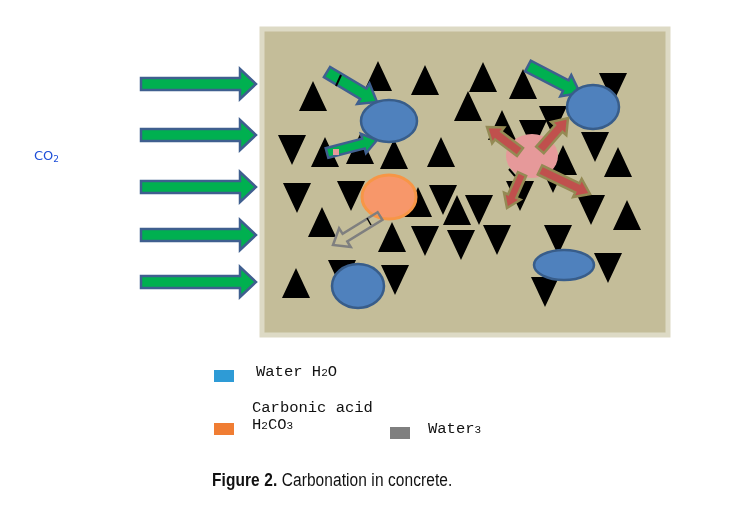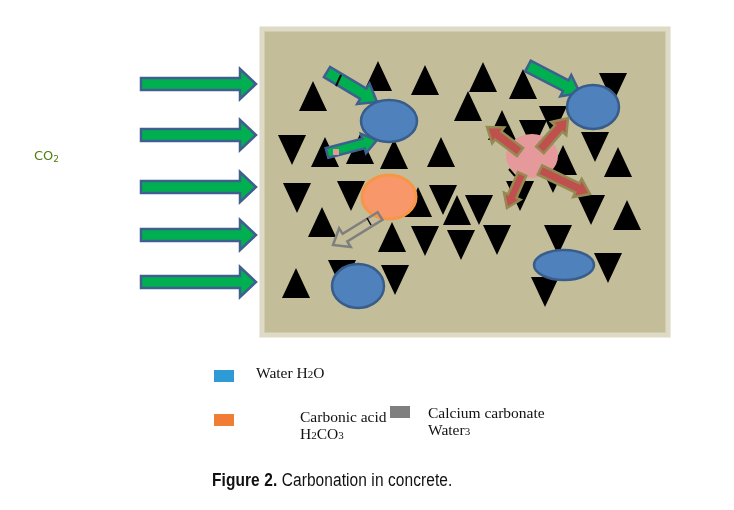--- a/index.html
+++ b/index.html
@@ -1,21 +1,21 @@
 <!DOCTYPE html>
 <html><head>
 <meta charset="utf-8">
 <style>
   html, body { margin: 0; padding: 0; background: #ffffff; }
   body { width: 734px; height: 510px; position: relative; overflow: hidden; font-family: "Liberation Sans", sans-serif; }
   #fig { position: absolute; left: 0; top: 0; width: 734px; height: 340px; }
-  .co2-label { position: absolute; left: 34px; top: 148px; font-family: "DejaVu Sans", sans-serif; font-size: 13px; color: #4d7c0f; }
+  .co2-label { position: absolute; left: 34px; top: 148px; font-family: "DejaVu Sans", sans-serif; font-size: 13px; color: #1d4ed8; }
   .co2-label sub { font-size: 9px; vertical-align: -2px; }
   .legend { position: absolute; left: 214px; top: 364px; width: 400px; height: 80px; font-family: "Liberation Serif", serif; font-size: 15.5px; color: #111; }
-  .leg-item { position: absolute; display: flex; align-items: flex-start; }
+  .leg-item { position: absolute; display: flex; align-items: flex-end; font-family: Liberation Mono, monospace; }
   .leg-swatch { width: 20px; height: 12px; margin-top: 6px; margin-right: 18px; }
   .leg-text { line-height: 17px; }
   .caption { position: absolute; left: 212px; top: 470px; font-family: "Liberation Sans", sans-serif; font-size: 18px; color: #111; transform: scaleX(0.86); transform-origin: left center; letter-spacing: 0.1px; }
   .caption b { font-weight: bold; }
 </style>
 </head>
 <body>
 
 <svg id="fig" viewBox="0 0 734 340" xmlns="http://www.w3.org/2000/svg">
 
@@ -90,23 +90,23 @@
     </g>
 </svg>
 
 <div class="co2-label"><span>CO</span><sub>2</sub></div>
 
 <div class="legend">
   <div class="leg-item" style="left:0;top:0;">
     <div class="leg-swatch" style="background:#2e9bd6;"></div>
     <div class="leg-text" style="margin-left:4px;"><span>Water H</span><span style="font-size:11px">2</span><span>O</span></div>
   </div>
-  <div class="leg-item" style="left:0;top:44px;gap:48px;">
+  <div class="leg-item" style="left:0;top:36px;">
     <div class="leg-swatch" style="background:#f07d33;"></div>
     <div class="leg-text"><span>Carbonic acid</span><br><span>H</span><span style="font-size:11px">2</span><span>CO</span><span style="font-size:11px">3</span></div>
   </div>
   <div class="leg-item" style="left:176px;top:40px;">
     <div class="leg-swatch" style="background:#7f7f7f;margin-top:2px;"></div>
-    <div class="leg-text"><span>Calcium carbonate</span><br><span>Water</span><span style="font-size:11px">3</span></div>
+    <div class="leg-text"><br><span>Water</span><span style="font-size:11px">3</span></div>
   </div>
 </div>
 
 <div class="caption"><b>Figure 2.</b><span> Carbonation in concrete.</span></div>
 
 </body></html>

